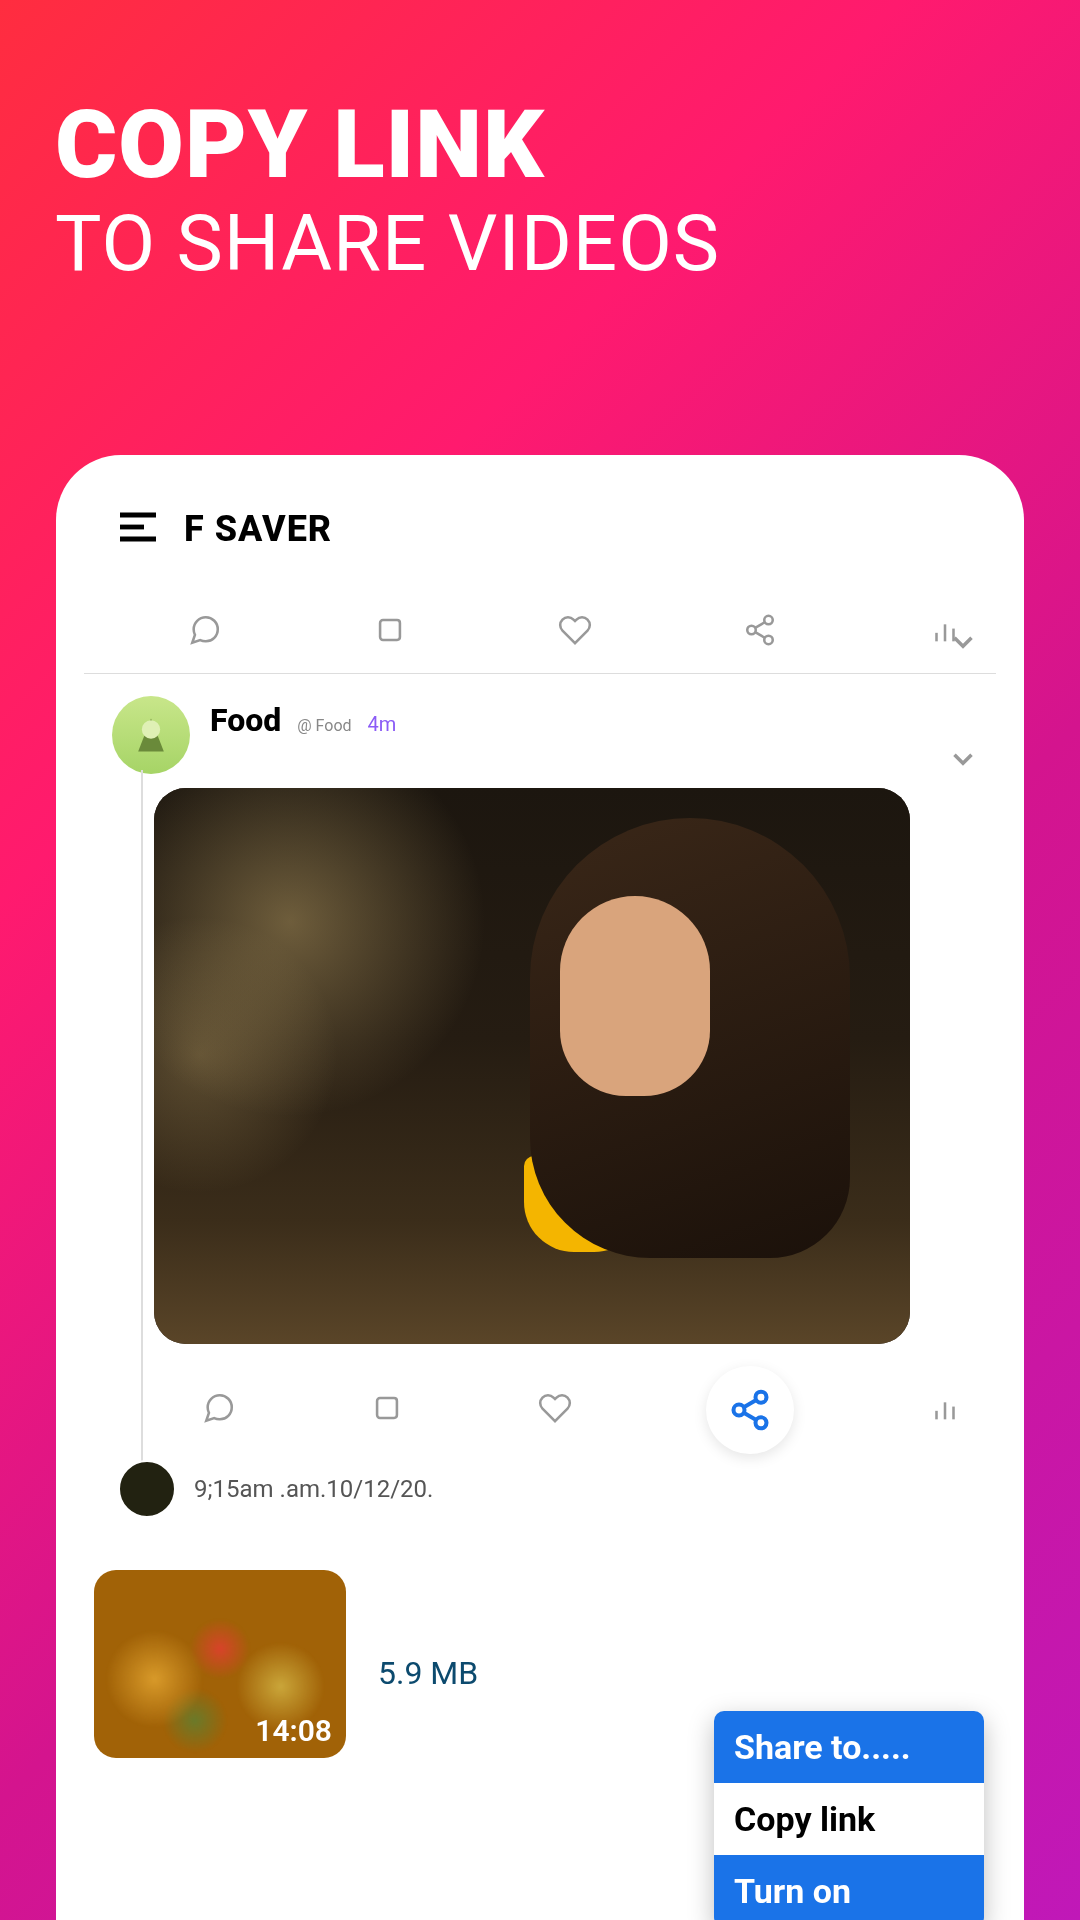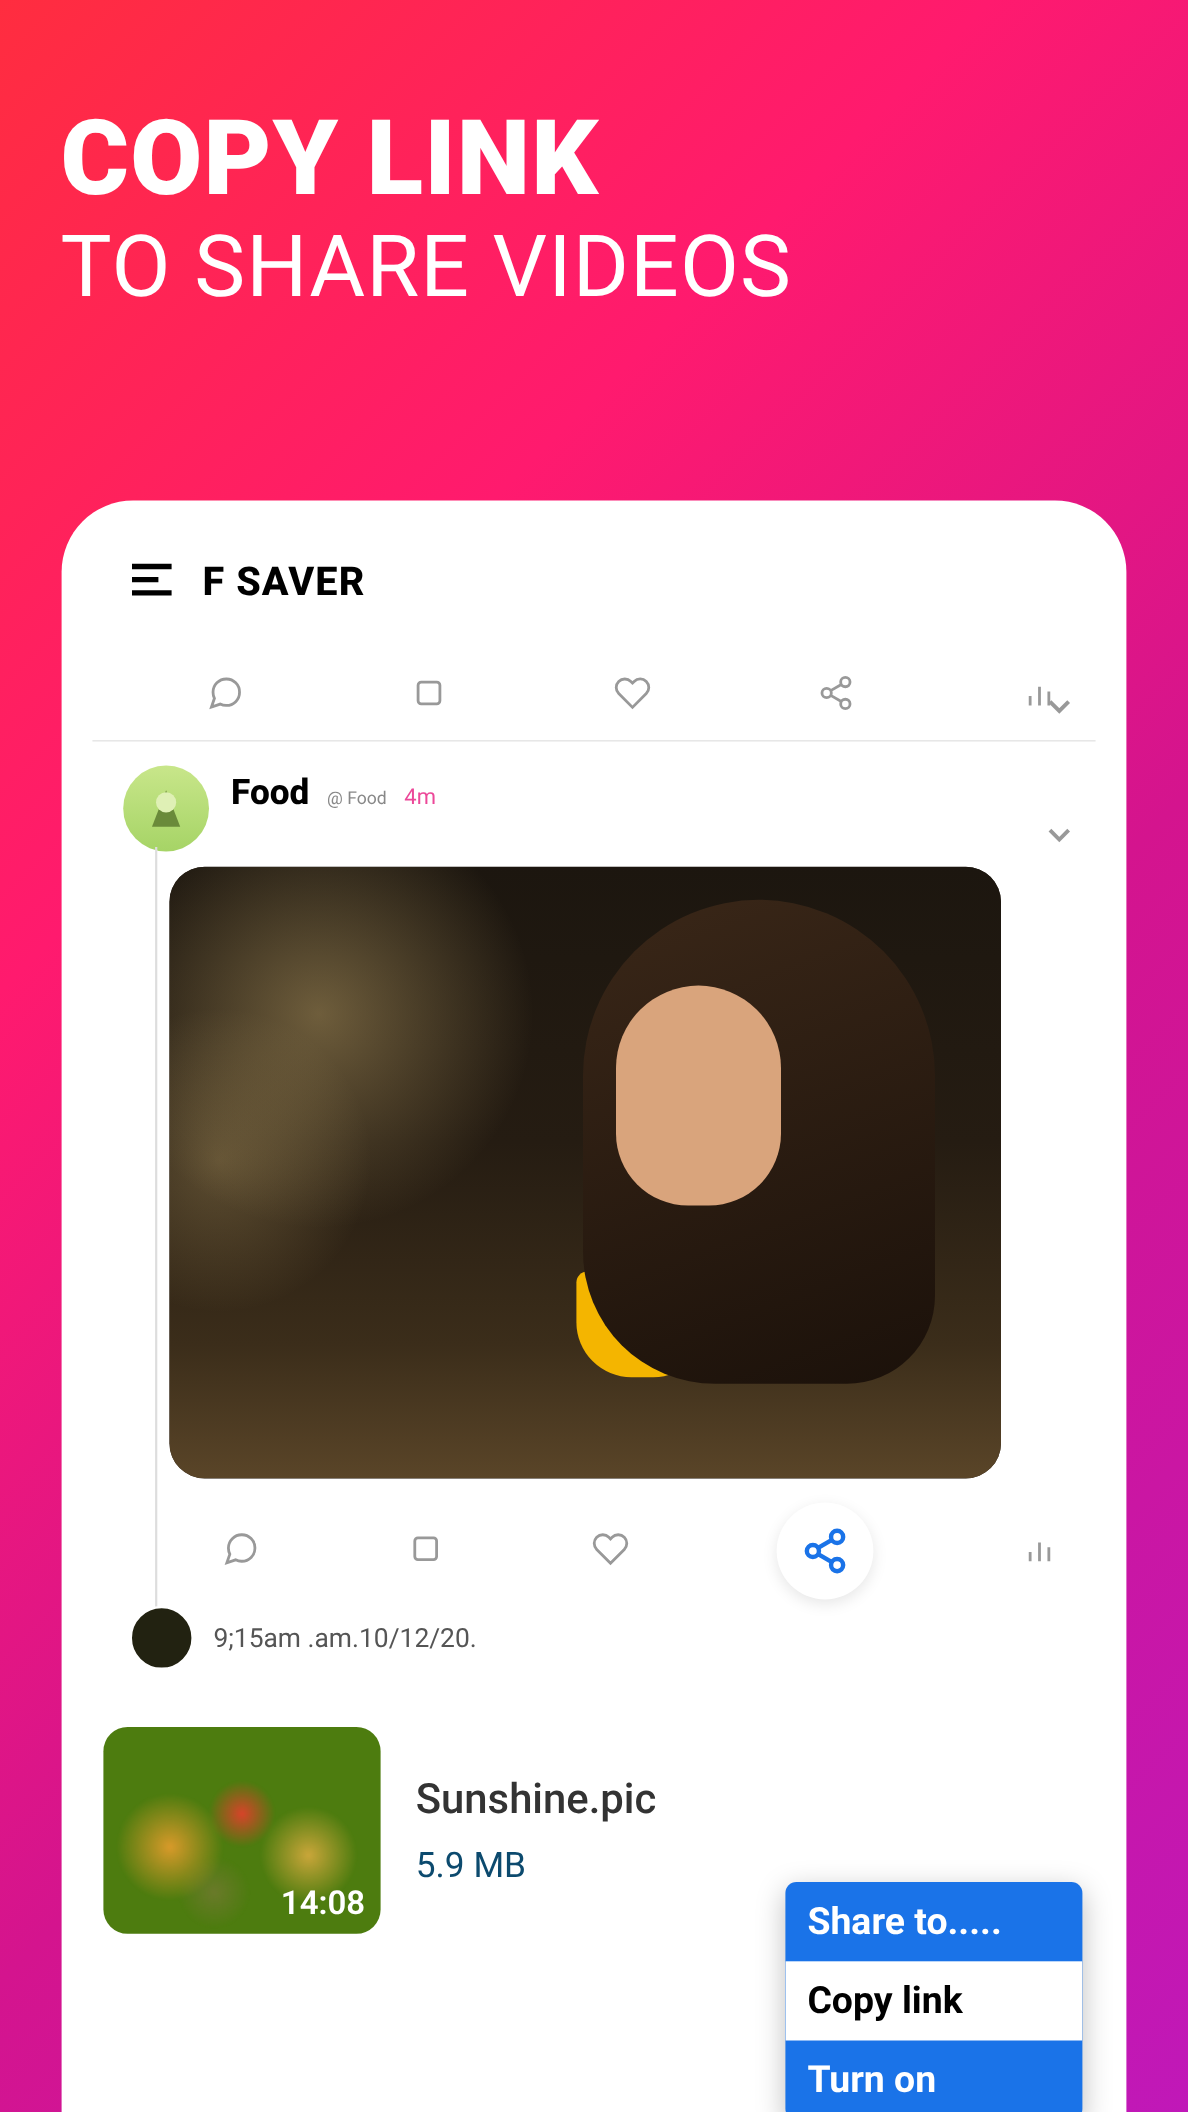--- a/index.html
+++ b/index.html
@@ -84,21 +84,21 @@
   .thread-line {
     position: absolute;
     left: 57px;
     top: 90px;
     bottom: 40px;
     width: 2px;
     background: #ddd;
   }
   .sub-meta-row { display:flex; align-items:baseline; gap:16px; }
   .sub-handle { font-size: 16px; color:#888; }
-  .sub-time { font-size: 20px; color:#ec4899;margin-top:16px; }
+  .sub-time { font-size: 20px; color:#8b5cf6;margin-top:16px; }
   .media {
     margin: 14px 0 0 52px;
     width: 756px;
     height: 556px;
     border-radius: 32px;
     background: #2a2118;
     position: relative;
     overflow: hidden;
   }
   .media-scene {
@@ -154,21 +154,21 @@
   }
   .timestamp { font-size: 24px; color:#555; }
   .download-card {
     display:flex; align-items:center; gap:32px;
     margin-top: 48px;
     padding: 0 10px;
     position: relative;
   }
   .thumb {
     width: 252px; height: 188px; border-radius: 22px;
-    background: #4d7c0f;
+    background: #a16207;
     position:relative; overflow:hidden; flex-shrink:0;
   }
   .thumb-blobs {
     position:absolute; inset:0;
     background:
       radial-gradient(circle at 24% 58%, #d89a2a 0%, transparent 22%),
       radial-gradient(circle at 50% 42%, #d8432a 0%, transparent 18%),
       radial-gradient(circle at 74% 62%, #caa63a 0%, transparent 20%),
       radial-gradient(circle at 40% 80%, #6a7a2a 0%, transparent 15%);
     filter: blur(1px);
@@ -316,21 +316,20 @@
       <span class="timestamp">9;15am .am.10/12/20.</span>
     </div>
   </div>
 
   <div class="download-card">
     <div class="thumb">
       <div class="thumb-blobs"></div>
       <div class="thumb-time">14:08</div>
     </div>
     <div class="file-info">
-      <div class="fname">Sunshine.pic</div>
       <div class="fsize">5.9 MB</div>
     </div>
   </div>
 
   <div class="share-menu">
     <div class="mi">Share to.....</div>
     <div class="mi white">Copy link</div>
     <div class="mi">Turn on</div>
   </div>
 

